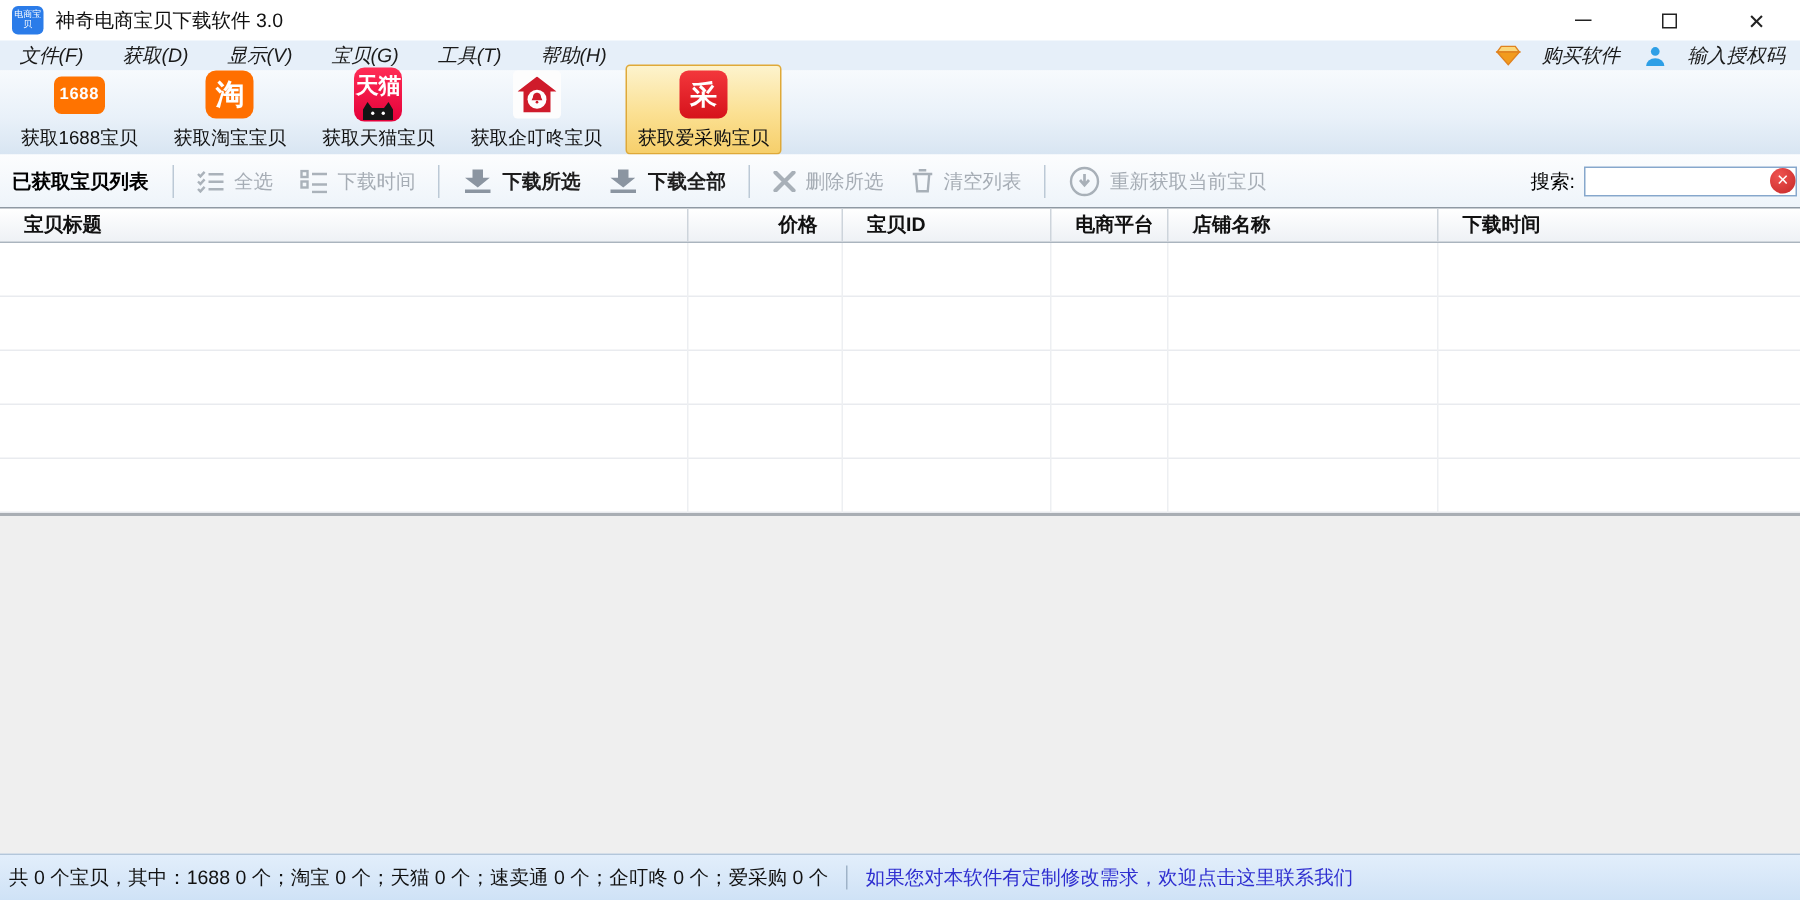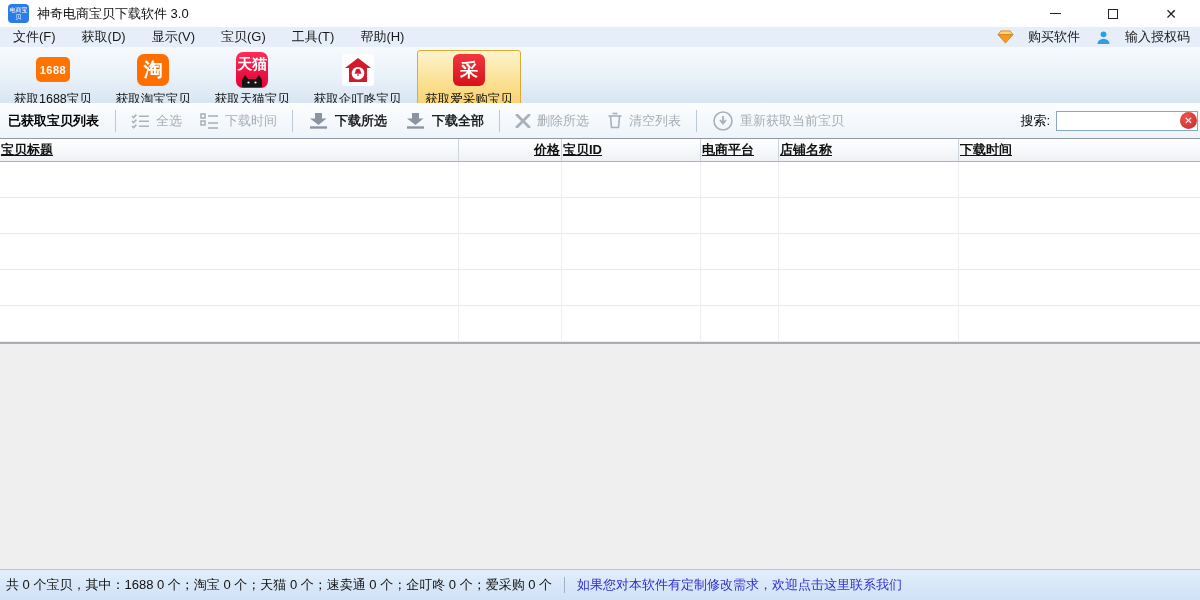--- a/index.html
+++ b/index.html
@@ -14,27 +14,27 @@
   .app-icon{width:19px;height:19px;margin-left:8px;background:#2b7ce9;border-radius:4px;
     color:#fff;font-size:6px;line-height:7px;display:flex;align-items:center;justify-content:center;
     text-align:center;word-break:break-all;padding:1px;box-sizing:border-box;width:21px;}
   .win-title{margin-left:8px;font-size:13px;color:#101010;}
   .win-controls{margin-left:auto;display:flex;height:100%;}
   .win-btn{width:58px;height:100%;display:flex;align-items:center;justify-content:center;cursor:default;}
   .min-glyph{width:11px;height:0;border-top:1.6px solid #222;}
   .max-glyph{width:10px;height:10px;border:1.3px solid #222;box-sizing:border-box;}
   .close-glyph{font-size:14px;color:#222;line-height:1;}
   
-  .menubar{height:20px;background:#e6eff9;display:flex;align-items:center;font-size:13px;color:#1a1a1a;flex:0 0 auto;}
+  .menubar{height:20px;background:#e6eff9;display:flex;align-items:center;font-size:13px;color:#1a1a1a;flex:0 0 auto;font-style:italic;}
   .menu-item{padding:0 13px;line-height:20px;}
   .menubar-right{margin-left:auto;display:flex;align-items:center;gap:16px;margin-right:10px;}
   .mini-btn{display:flex;align-items:center;gap:14px;font-size:13px;color:#1a1a1a;}
   
   .toolbar{height:56px;background:linear-gradient(180deg,#f7fafd 0%,#e9f1f9 55%,#d8e5f2 100%);
-    display:flex;align-items:center;padding:9px 0 0 6px;gap:8px;flex:0 0 auto;box-sizing:border-box;}
+    display:flex;align-items:flex-end;padding:9px 0 0 6px;gap:8px;flex:0 0 auto;box-sizing:border-box;}
   .tool-btn{display:flex;flex-direction:column;align-items:center;padding:2px 7px 1px;border:1px solid transparent;border-radius:3px;}
   .tool-btn.selected{background:linear-gradient(180deg,#fdf3cd 0%,#fbe092 55%,#f6cf6b 100%);border:1px solid #dfa938;}
   .tool-label{font-size:12.5px;color:#111;margin-top:4px;white-space:nowrap;}
   .ticon{width:34px;height:34px;display:flex;align-items:center;justify-content:center;position:relative;}
   .tile{border-radius:7px;display:flex;align-items:center;justify-content:center;color:#fff;font-weight:bold;}
   .tile-1688{width:38px;height:25px;background:#ff7300;border-radius:5px;font-size:11px;letter-spacing:.5px;}
   .tile-taobao{width:32px;height:32px;background:#ff6f00;font-size:19px;}
   .tile-tmall{width:32px;height:36px;background:linear-gradient(180deg,#ff2d55,#e4003a);flex-direction:column;justify-content:flex-start;font-size:15px;padding-top:3px;box-sizing:border-box;}
   .tile-smile{width:32px;height:32px;background:linear-gradient(180deg,#ff9100,#ef3c00);}
   .tile-qdd{width:32px;height:32px;background:#fdfdfd;border-radius:3px;}
@@ -49,21 +49,21 @@
   .search-wrap{display:flex;align-items:center;margin-right:2px;}
   .search-label{color:#000;margin-right:6px;}
   .search-box{position:relative;width:142px;height:20px;}
   .search-input{width:100%;height:100%;border:1px solid #86a7cc;box-sizing:border-box;font-size:12px;padding:0 20px 0 4px;outline:none;background:#fff;}
   .clear-btn{position:absolute;right:1px;top:1.5px;width:17px;height:17px;border-radius:50%;
     background:radial-gradient(circle at 35% 30%,#ef5350,#c62828);display:flex;align-items:center;justify-content:center;}
   .clear-x{color:#fff;font-size:10px;font-weight:bold;line-height:1;}
   
   .thead{height:22px;display:flex;border-top:1px solid #8f99a3;border-bottom:1px solid #aab4be;
     background:linear-gradient(180deg,#ffffff,#eef1f5);flex:0 0 auto;font-size:13px;color:#111;font-weight:600;}
-  .th{display:flex;align-items:center;box-sizing:border-box;padding:0 1px;border-right:1px solid #cdd4db;overflow:hidden;white-space:nowrap;text-decoration:underline;}
+  .th{display:flex;align-items:center;box-sizing:border-box;padding:0 16px;border-right:1px solid #cdd4db;overflow:hidden;white-space:nowrap;}
   .c0{width:459px;}.c1{width:103px;justify-content:flex-end;}.c2{width:139px;}
   .c3{width:78px;}.c4{width:180px;}.c5{width:241px;border-right:none;}
   .tbody{height:180px;background:#fff;position:relative;flex:0 0 auto;}
   .trow{height:36px;border-bottom:1px solid #e9ebef;box-sizing:border-box;}
   .vline{position:absolute;top:0;bottom:0;width:1px;background:#edeff2;}
   .table-bottom{height:2px;background:#a9aeb4;flex:0 0 auto;}
   .filler{flex:1;background:#efefef;}
   
   .statusbar{height:30px;background:linear-gradient(180deg,#e2eefb,#cfe2f6);border-top:1px solid #b3c6da;
     display:flex;align-items:center;font-size:13px;color:#111;flex:0 0 auto;}

